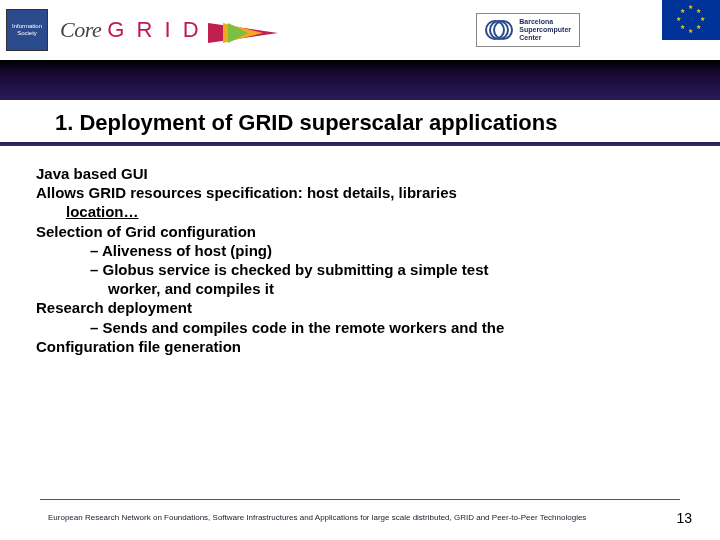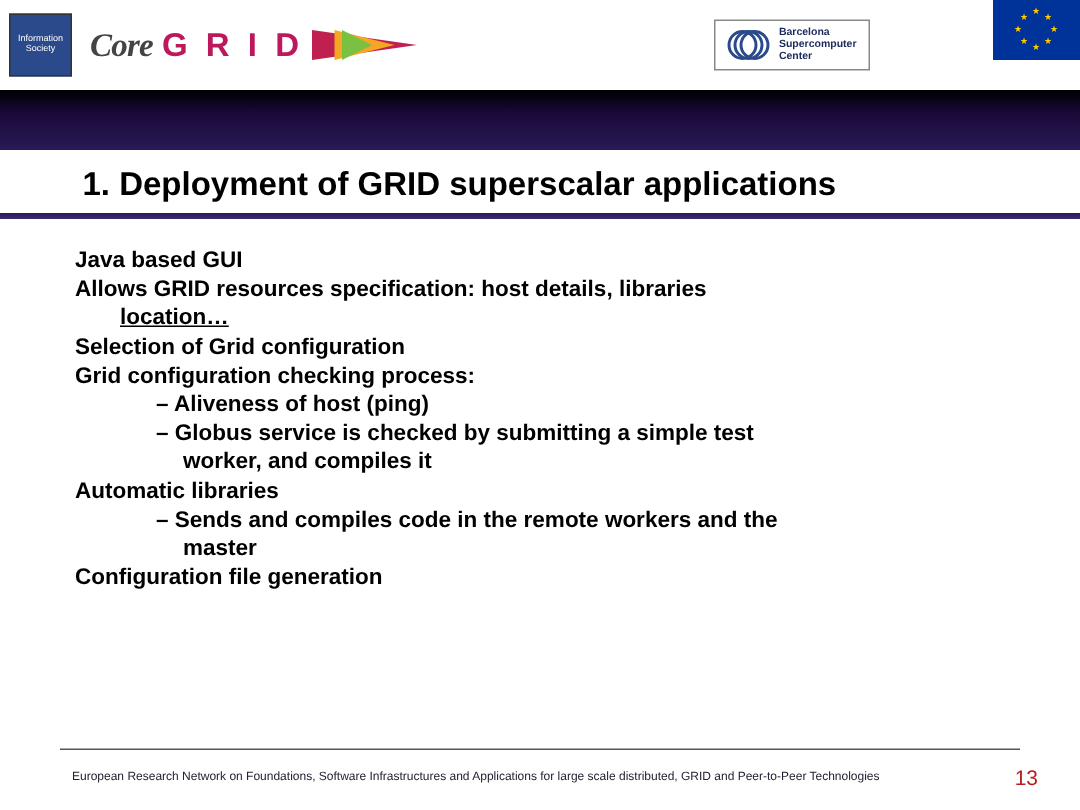--- a/index.html
+++ b/index.html
@@ -22,22 +22,22 @@
   .info-soc {
     width: 42px; height: 42px;
     margin-left: 6px;
     background: #2b4a8b;
     border: 1px solid #333;
     display:flex; align-items:center; justify-content:center;
     color:#fff; font-size:6px; text-align:center; line-height:1.1;
   }
   .coregrid-logo {
     margin-left: 12px;
-    display:flex; align-items:center;
-    font-style: italic; font-weight: bold;
+    display:flex; align-items:flex-end;
+    font-style: italic; font-weight: normal;
     font-size: 22px; color:#333;
     letter-spacing: -0.5px;
   }
   .coregrid-logo .core { color:#444; font-family: "Times New Roman", serif; }
   .coregrid-logo .grid { margin-left:6px; letter-spacing:3px; font-style:normal; color:#be185d; font-family: Arial; }
   .tri {
     width: 0; height: 0;
     border-top: 10px solid transparent;
     border-bottom: 10px solid transparent;
     margin-left: 6px;
@@ -84,21 +84,21 @@
     font-weight: bold;
     color:#000;
   }
   .title-underline {
     height:4px;
     background: linear-gradient(to bottom,#2a1a55,#3a2a75);
     margin: 0 0 0 0;
     width:100%;
   }
   .content {
-    padding: 18px 40px 0 50px;
+    padding: 18px 40px 0 36px;
     font-size: 15px;
     line-height: 1.28;
     font-weight: bold;
     color:#000;
   }
   .content .l1 { margin:0; }
   .content .indent { padding-left: 30px; text-decoration: underline; }
   .content .l2 {
     padding-left: 72px;
     text-indent: -18px;
@@ -110,21 +110,21 @@
     position:absolute;
     bottom:40px; left:40px; right:40px;
     border-top:1px solid #555;
   }
   .footer-text {
     position:absolute; bottom:18px; left:48px;
     font-size:8px; color:#223;
   }
   .page-num {
     position:absolute; bottom:14px; right:28px;
-    font-size:14px; color:#b91c1c;
+    font-size:14px; color:#000000;
   }
 </style>
 </head>
 <body>
 
 <div class="header">
   <div class="info-soc">Information Society</div>
   <div class="coregrid-logo">
     <span class="core">Core</span>
     <span class="grid">G R I D</span>
@@ -161,25 +161,23 @@
 <div class="dark-band"></div>
 
 <div class="title-row">1.   Deployment of GRID superscalar applications</div>
 <div class="title-underline"></div>
 
 <div class="content">
   <div class="l1">Java based GUI</div>
   <div class="l1">Allows GRID resources specification: host details, libraries</div>
   <div class="l1 indent">location…</div>
   <div class="l1">Selection of Grid configuration</div>
-  <div class="l1">Grid configuration checking process:</div>
   <div class="l2">Aliveness of host (ping)</div>
   <div class="l2">Globus service is checked by submitting a simple test</div>
   <div class="l1" style="padding-left:72px;">worker, and compiles it</div>
-  <div class="l1">Automatic libraries</div>
+  <div class="l1">Research deployment</div>
   <div class="l2">Sends and compiles code in the remote workers and the</div>
-  <div class="l1" style="padding-left:72px;">master</div>
   <div class="l1">Configuration file generation</div>
 </div>
 
 <div class="foot-line"></div>
 <div class="footer-text">European Research Network on Foundations, Software Infrastructures and Applications for large scale distributed, GRID and Peer-to-Peer Technologies</div>
 <div class="page-num">13</div>
 
 </body></html>

